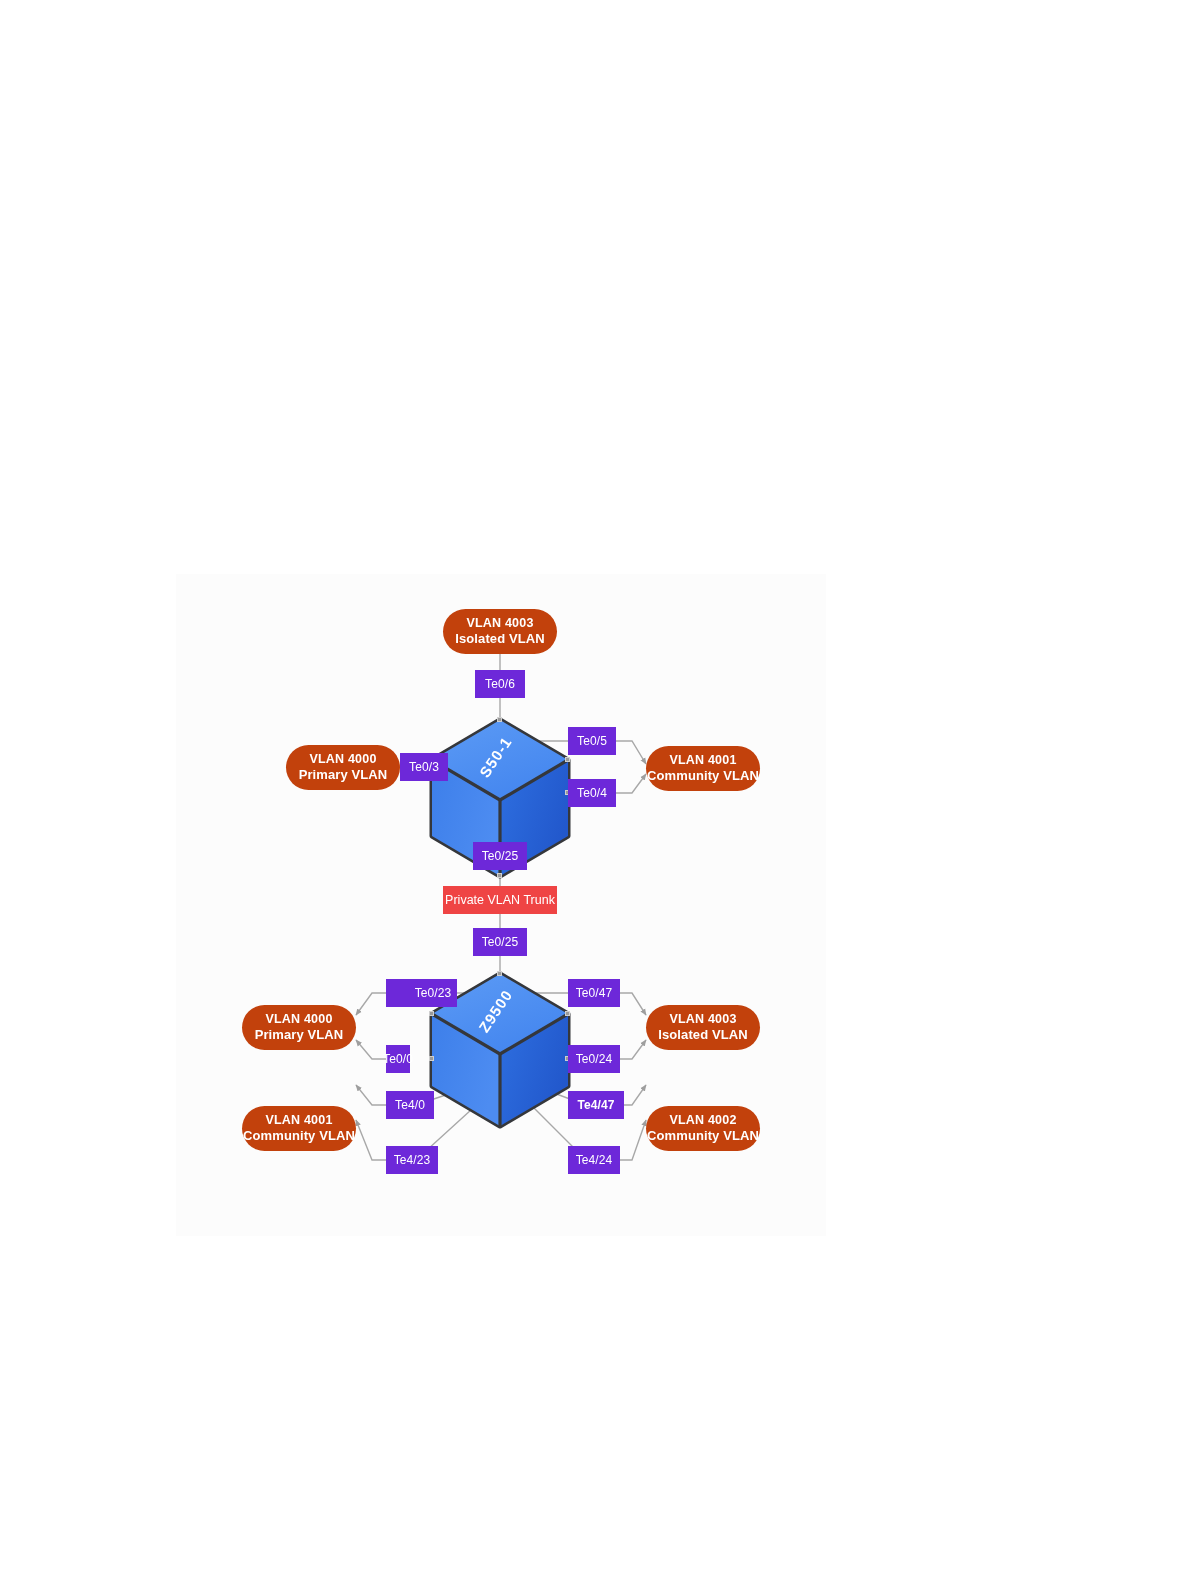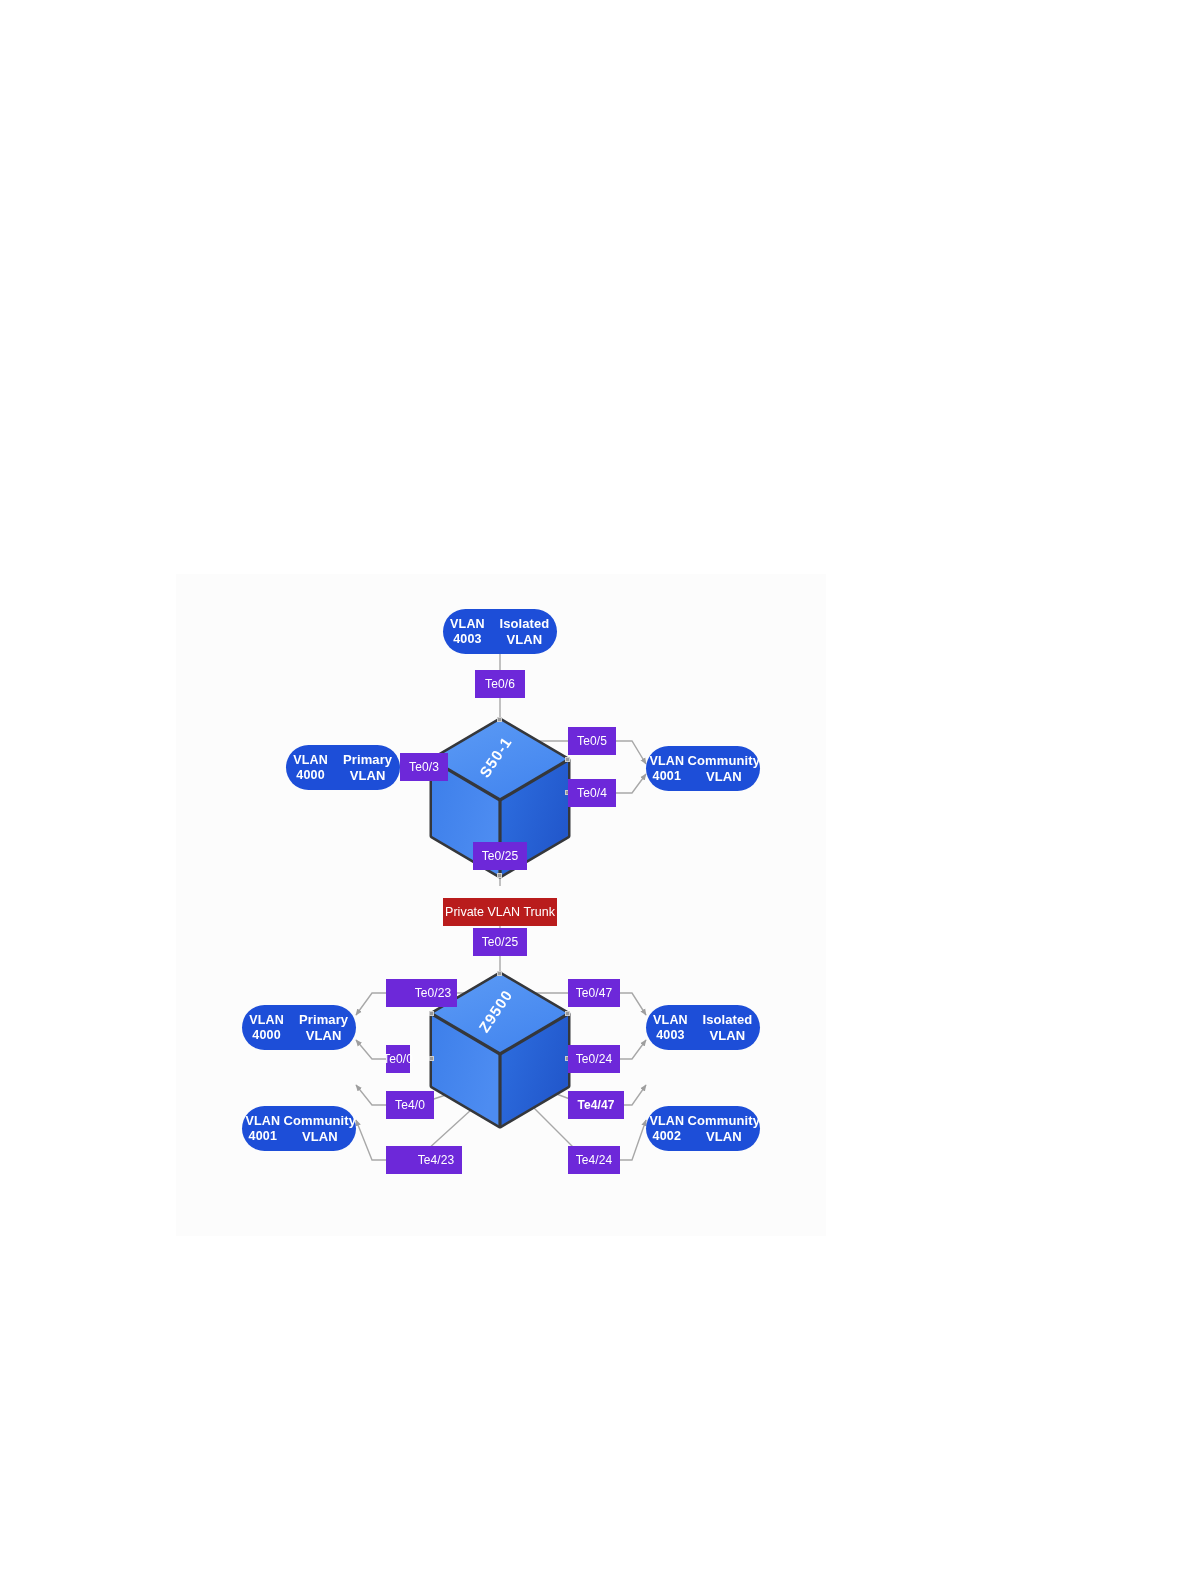--- a/index.html
+++ b/index.html
@@ -6,34 +6,34 @@
   body{width:1191px;height:1582px;position:relative;
        font-family:"Liberation Sans","DejaVu Sans",sans-serif;
        -webkit-font-smoothing:antialiased;}
 
   #canvas{position:absolute;left:176px;top:574px;width:650px;height:662px;
           background:#fcfcfc;}
 
   #svg{position:absolute;left:0;top:0;width:650px;height:662px;}
 
   
-  .pill{position:absolute;background:#1d4ed8;border-radius:999px;
-        display:flex;flex-direction:row;align-items:center;justify-content:center;
+  .pill{position:absolute;background:#c2410c;border-radius:999px;
+        display:flex;flex-direction:column;align-items:center;justify-content:center;
         color:#ffffff;text-align:center;line-height:1.18;
         box-shadow:0 0 0 0 rgba(0,0,0,0);}
   .pill .l1{font-size:12.5px;font-weight:bold;letter-spacing:.2px;}
   .pill .l2{font-size:13px;font-weight:bold;letter-spacing:.1px;}
 
   
   .port{position:absolute;background:#6d28d9;color:#ffffff;
         display:flex;align-items:center;justify-content:center;
         font-size:12px;letter-spacing:.1px;white-space:nowrap;}
-  .trunk{position:absolute;background:#b91c1c;color:#ffffff;
+  .trunk{position:absolute;background:#ef4444;color:#ffffff;
          display:flex;align-items:center;justify-content:center;
-         font-size:12.5px;white-space:nowrap;margin-top:12px;}
+         font-size:12.5px;white-space:nowrap;}
   .dot{position:absolute;width:5px;height:5px;background:#9a9a9a;
        border:1px solid #cfcfcf;box-sizing:border-box;}
 </style>
 </head>
 <body>
 
 <div id="canvas">
 
   <svg id="svg" viewBox="0 0 650 662">
     <defs>
@@ -179,21 +179,21 @@
 
   <div class="port" style="left:210px;top:471px;width:24px;height:28px;">Te0/0</div>
 
   <div class="port" style="left:210px;top:517px;width:48px;height:28px;">Te4/0</div>
 
   <div class="pill" style="left:66px;top:532px;width:114px;height:45px;">
     <span class="l1">VLAN 4001</span>
     <span class="l2">Community VLAN</span>
   </div>
 
-  <div class="port" style="left:210px;top:572px;width:52px;height:28px;padding-left:24px;">Te4/23</div>
+  <div class="port" style="left:210px;top:572px;width:52px;height:28px;">Te4/23</div>
 
   <div class="port" style="left:392px;top:405px;width:52px;height:28px;">Te0/47</div>
 
   <div class="pill" style="left:470px;top:431px;width:114px;height:45px;">
     <span class="l1">VLAN 4003</span>
     <span class="l2">Isolated VLAN</span>
   </div>
 
   <div class="port" style="left:392px;top:471px;width:52px;height:28px;">Te0/24</div>
 

